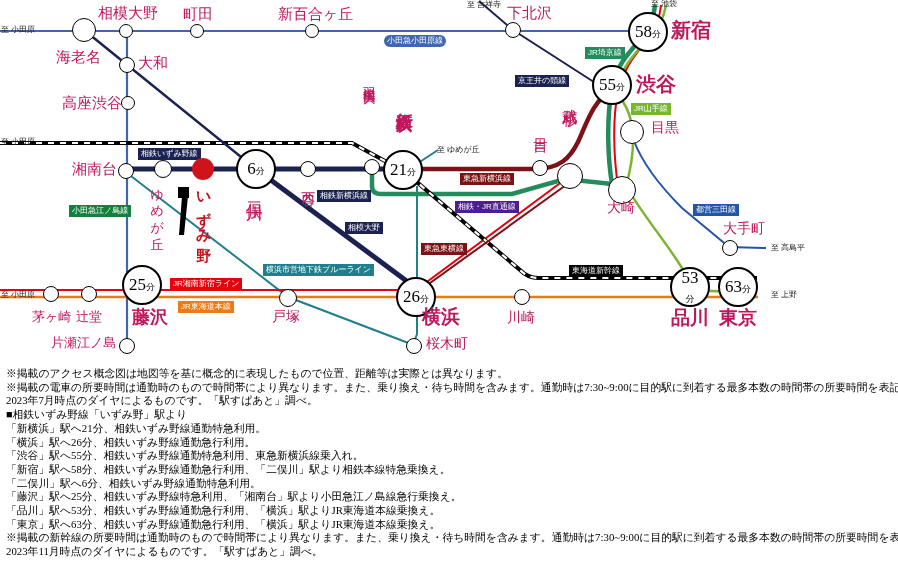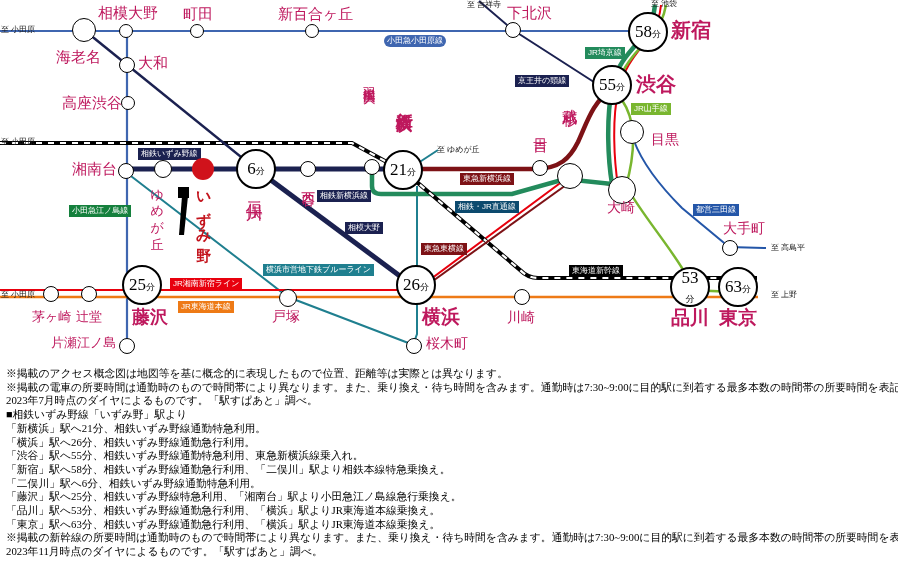--- a/index.html
+++ b/index.html
@@ -62,21 +62,21 @@
     <div class="lbl sm" style="left:771px;top:291px;">至 上野</div>
 
     <div class="lb" style="left: 384px; top: 35px; background-color: rgb(63, 102, 176); border-radius: 6px;">小田急小田原線</div>
     <div class="lb" style="left: 69px; top: 205px; background-color: #15803d;">小田急江ノ島線</div>
     <div class="lb" style="left: 138px; top: 148px; background-color: rgb(27, 33, 80);">相鉄いずみ野線</div>
     <div class="lb" style="left: 317px; top: 190px; background-color: rgb(27, 33, 80);">相鉄新横浜線</div>
     <div class="lb" style="left: 345px; top: 222px; background-color: rgb(27, 33, 80);">相模大野</div>
     <div class="lb" style="left: 515px; top: 75px; background-color: rgb(27, 33, 80);">京王井の頭線</div>
     <div class="lb" style="left: 460px; top: 173px; background-color: rgb(125, 18, 22);">東急新横浜線</div>
     <div class="lb" style="left: 421px; top: 243px; background-color: rgb(125, 18, 22);">東急東横線</div>
-    <div class="lb" style="left: 455px; top: 201px; background-color: #0c4a6e;">相鉄・JR直通線</div>
+    <div class="lb" style="left: 455px; top: 201px; background-color: #4c1d95;">相鉄・JR直通線</div>
     <div class="lb" style="left: 585px; top: 47px; background-color: rgb(35, 139, 92);">JR埼京線</div>
     <div class="lb" style="left: 631px; top: 103px; background-color: rgb(121, 182, 47);">JR山手線</div>
     <div class="lb" style="left: 693px; top: 204px; background-color: rgb(36, 86, 168);">都営三田線</div>
     <div class="lb" style="left: 569px; top: 265px; background-color: rgb(0, 0, 0);">東海道新幹線</div>
     <div class="lb" style="left: 170px; top: 278px; background-color: rgb(232, 0, 13);">JR湘南新宿ライン</div>
     <div class="lb" style="left: 178px; top: 301px; background-color: rgb(238, 122, 22);">JR東海道本線</div>
     <div class="lb" style="left: 263px; top: 264px; background-color: rgb(31, 127, 143);">横浜市営地下鉄ブルーライン</div>
 
     <div class="sc" style="left:72px;top:18px;width:24px;height:24px;"></div>
     <div class="sc" style="left:119px;top:24px;width:14px;height:14px;"></div>
@@ -107,21 +107,21 @@
         <span class="u">分</span>
       </div>
     <div class="mc" style="left:383px;top:150px;">
         <span class="n">21</span>
         <span class="u">分</span>
       </div>
     <div class="mc" style="left:106px;top:265px;margin-left:16px;">
         <span class="n">25</span>
         <span class="u">分</span>
       </div>
-    <div class="mc" style="left:396px;top:265px;">
+    <div class="mc" style="left:396px;top:277px;">
         <span class="n">26</span>
         <span class="u">分</span>
       </div>
     <div class="mc" style="left:670px;top:267px;flex-direction:column;">
         <span class="n">53</span>
         <span class="u">分</span>
       </div>
     <div class="mc" style="left:718px;top:267px;">
         <span class="n">63</span>
         <span class="u">分</span>
@@ -134,21 +134,21 @@
         <span class="n">58</span>
         <span class="u">分</span>
       </div>
 
     <div class="lbl" style="left:98px;top:6px;">相模大野</div>
     <div class="lbl" style="left:183px;top:7px;">町田</div>
     <div class="lbl" style="left:278px;top:7px;">新百合ヶ丘</div>
     <div class="lbl" style="left:507px;top:6px;">下北沢</div>
     <div class="lbl b20" style="left:671px;top:20px;">新宿</div>
     <div class="lbl b20" style="left:636px;top:74px;">渋谷</div>
-    <div class="lbl f14" style="left:651px;top:133px;text-align:right;">目黒</div>
+    <div class="lbl f14" style="left:651px;top:121px;text-align:right;">目黒</div>
     <div class="lbl" style="left:56px;top:50px;">海老名</div>
     <div class="lbl" style="left:138px;top:56px;">大和</div>
     <div class="lbl" style="left:62px;top:96px;">高座渋谷</div>
     <div class="lbl" style="left:72px;top:162px;">湘南台</div>
     <div class="lbl f13 v" style="left:150px;top:180px;">ゆめが丘</div>
     <div class="lbl v" style="left: 195px; top: 182px; font-size: 15px; font-weight: bold; color: rgb(195, 19, 28);">いずみ野</div>
     <div class="lbl v" style="left:245px;top:189px;font-size:17px;">二俣川</div>
     <div class="lbl f14 v" style="left:300px;top:181px;">西谷</div>
     <div class="lbl v" style="left:362px;top:77px;font-size:12.5px;">羽沢横浜国大</div>
     <div class="lbl v" style="left:395px;top:99px;font-size:17px;font-weight:bold;">新横浜</div>

